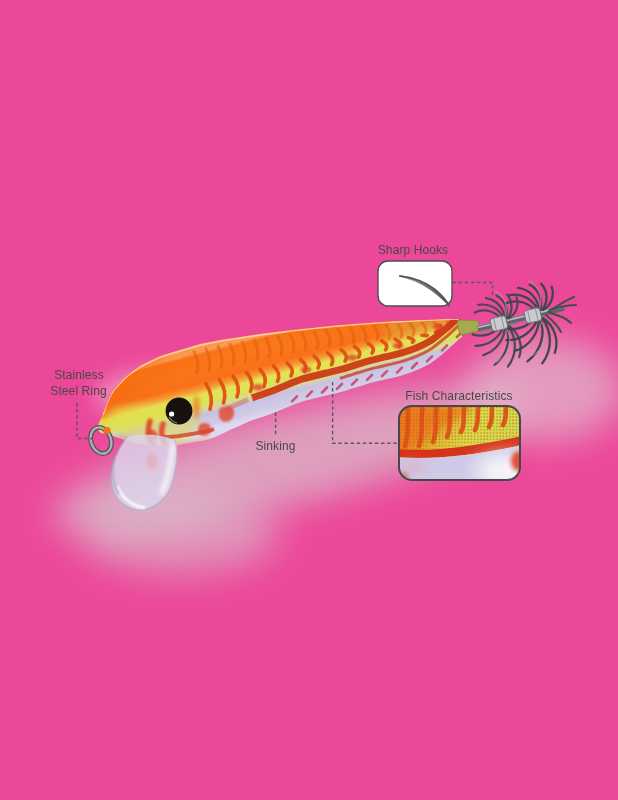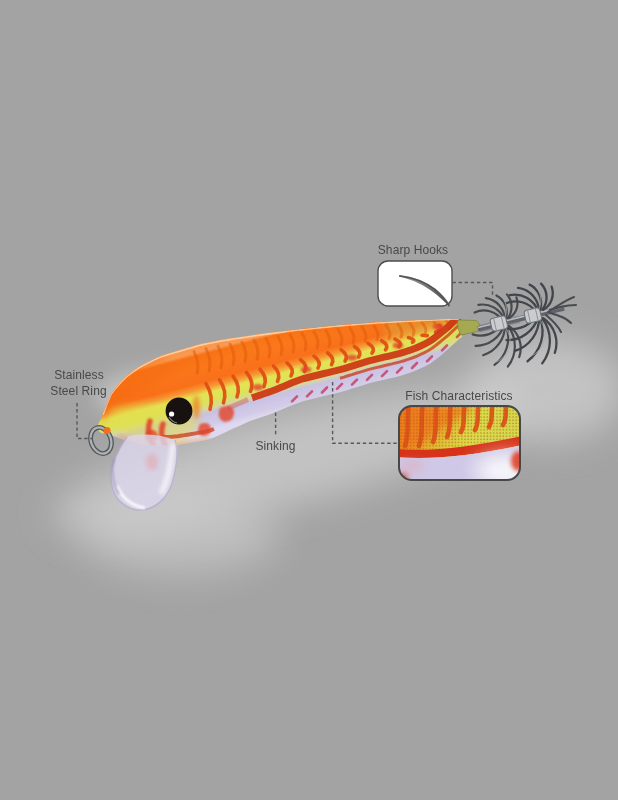--- a/index.html
+++ b/index.html
@@ -1,16 +1,16 @@
 <!DOCTYPE html>
 <html><head>
 <meta charset="utf-8">
 <style>
   html,body{margin:0;padding:0;background:#ffffff;}
-  #stage{width:618px;height:800px;position:relative;overflow:hidden;background:#a3a3a3;}
+  #stage{width:618px;height:800px;position:relative;overflow:hidden;background:#ec4899;}
   svg{display:block;}
   text{font-family:"Liberation Sans",sans-serif;fill:#484848;}
 </style>
 </head>
 <body>
 <div id="stage">
 <svg width="618" height="800" viewBox="0 0 618 800">
 <defs>
   <filter id="b18" x="-60%" y="-60%" width="220%" height="220%">
           <feGaussianBlur stdDeviation="18"></feGaussianBlur>

